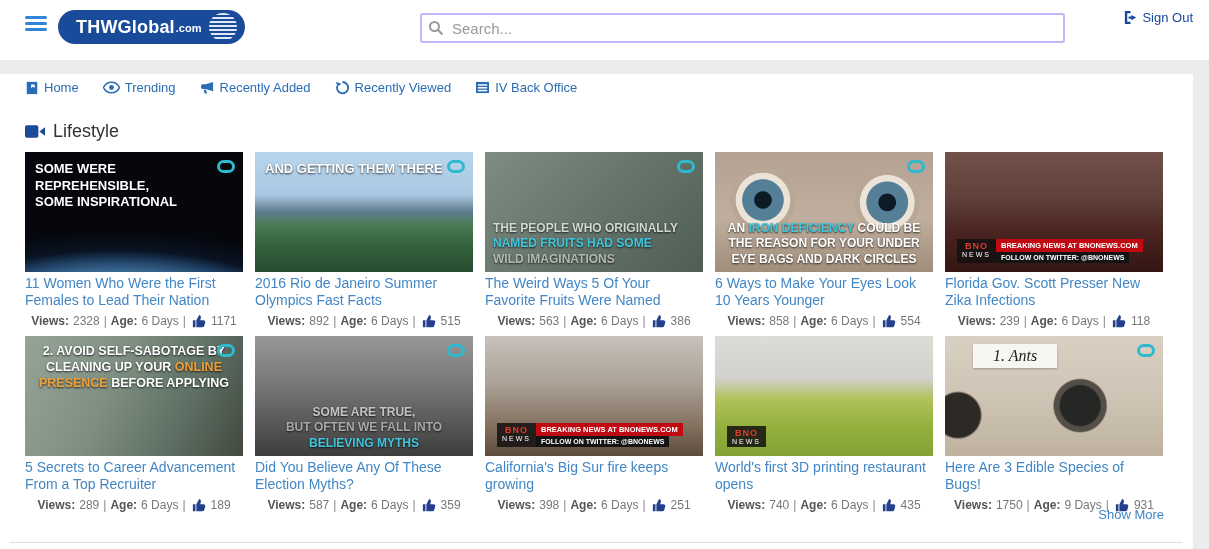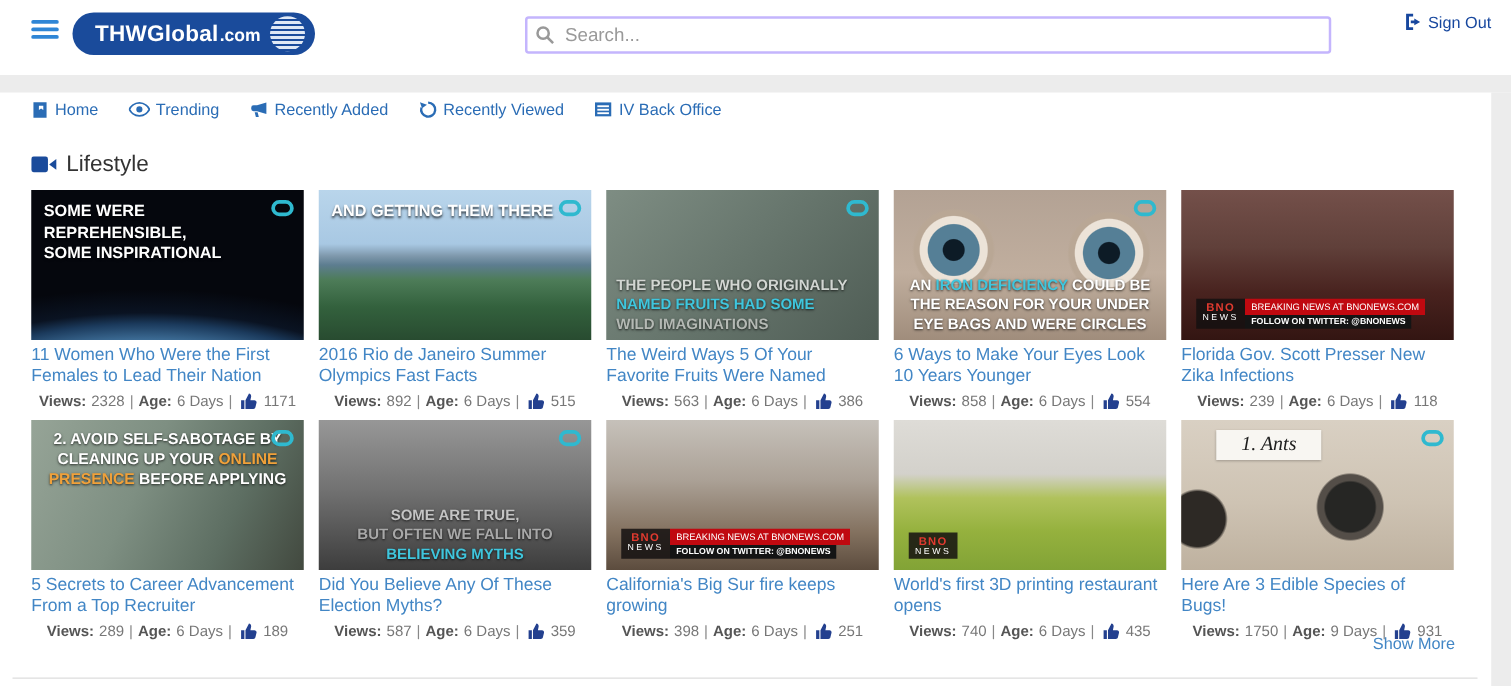--- a/index.html
+++ b/index.html
@@ -6,21 +6,21 @@
   body { font-family:"Liberation Sans", sans-serif; background:#fff; }
   .page { position:relative; width:1209px; height:549px; background:#fff; overflow:hidden; }
 
   
   .header { position:absolute; top:0; left:0; width:100%; height:60px; background:#fff; }
   .hamburger { position:absolute; left:25px; top:16px; width:22px; height:17px; cursor:pointer; }
   .hamburger span { display:block; height:3px; background:#2f86d6; border-radius:2px; margin-bottom:3px; }
   .logo { position:absolute; left:58px; top:10px; height:34px; min-width:170px; background:#1a4b9b;
           border-radius:17px; display:flex; align-items:center; padding:0 8px 0 18px; cursor:pointer; }
   .logo .brand { color:#fff; font-size:18px; font-weight:bold; letter-spacing:.2px; }
-  .logo .tld { color:#fff; font-size:14px; font-weight:bold; margin:2px 8px 0 1px; }
+  .logo .tld { color:#fff; font-size:11px; font-weight:bold; margin:2px 8px 0 1px; }
   .globe { width:28px; height:28px; border-radius:50%;
            background:repeating-linear-gradient(180deg,#dfe8f5 0 2px,#1a4b9b 2px 4px); }
   .searchwrap { position:absolute; left:420px; top:13px; width:645px; height:30px; }
   .searchwrap svg { position:absolute; left:8px; top:7px; }
   .search { width:100%; height:100%; border:2px solid #c4b5fd; border-radius:3px; padding:0 8px 0 30px;
             font-size:15px; color:#444; font-family:"Liberation Sans", sans-serif; }
   .search::placeholder { color:#999; }
   .signout { position:absolute; right:16px; top:10px; display:flex; align-items:center; gap:4px;
              color:#17479e; font-size:13px; text-decoration:none; cursor:pointer; }
 
@@ -47,21 +47,21 @@
   .pos-bl { bottom:5px; left:8px; right:6px; text-align:left; }
   .pos-bc { bottom:5px; left:3px; right:3px; text-align:center; }
   .pos-tc { top:7px; left:5px; right:5px; text-align:center; font-size:12.5px; }
   .corner { position:absolute; top:8px; right:8px; width:18px; height:13px;
             border:3px solid #2fb9cf; border-radius:7px; }
   .banners { position:absolute; left:12px; bottom:9px; display:flex; align-items:stretch; }
   .bnlogo { background:rgba(20,16,16,.85); padding:2px 5px; text-align:center; }
   .bnlogo .lt { color:#e03a2f; font-weight:bold; font-size:9px; letter-spacing:1px; }
   .bnlogo .lb { color:#fff; font-size:7px; letter-spacing:2px; }
   .bnstrips { display:flex; flex-direction:column; justify-content:space-between; }
-  .strip-red { background:#c00910; color:#fff; font-size:7.5px; font-weight:normal;
+  .strip-red { background:#c00910; color:#fff; font-size:7.5px; font-weight:bold;
                padding:2px 5px; white-space:nowrap; }
   .strip-black { background:#141414; color:#fff; font-size:7px; font-weight:bold;
                  padding:2px 5px; white-space:nowrap; align-self:flex-start; }
   .antlabel { position:absolute; top:8px; left:28px; background:#f8f6f2; color:#1d1d1d;
               font-family:"Liberation Serif", serif; font-style:italic; font-size:16px;
               padding:3px 20px; box-shadow:0 1px 2px rgba(0,0,0,.25); }
   .card-title { display:block; margin-top:3px; height:35px; overflow:hidden; color:#4286c5;
                 font-size:14px; line-height:17px; text-decoration:none; cursor:pointer; }
   .card-stats { margin-top:4px; text-align:center; font-size:12px; color:#777;
                 display:flex; justify-content:center; align-items:flex-start; gap:4px; }
@@ -247,21 +247,21 @@
       </svg>
       <span class="sv">386</span>
     </div>
   </div>
 
   <div class="card">
     <div class="thumb t-eyes">
       <div class="overlay pos-bc">
             <div><span>AN </span><span style="color: rgb(63, 198, 221);">IRON DEFICIENCY</span><span> COULD BE</span></div>
             <div><span>THE REASON FOR YOUR UNDER</span></div>
-            <div><span>EYE BAGS AND WERE CIRCLES</span></div>
+            <div><span>EYE BAGS AND DARK CIRCLES</span></div>
           </div>
       <div class="corner"></div>
 
     </div>
     <a class="card-title">6 Ways to Make Your Eyes Look 10 Years Younger</a>
     <div class="card-stats">
       <span class="sl">Views:</span>
       <span class="sv">858</span>
       <span class="sep">|</span>
       <span class="sl">Age:</span>

